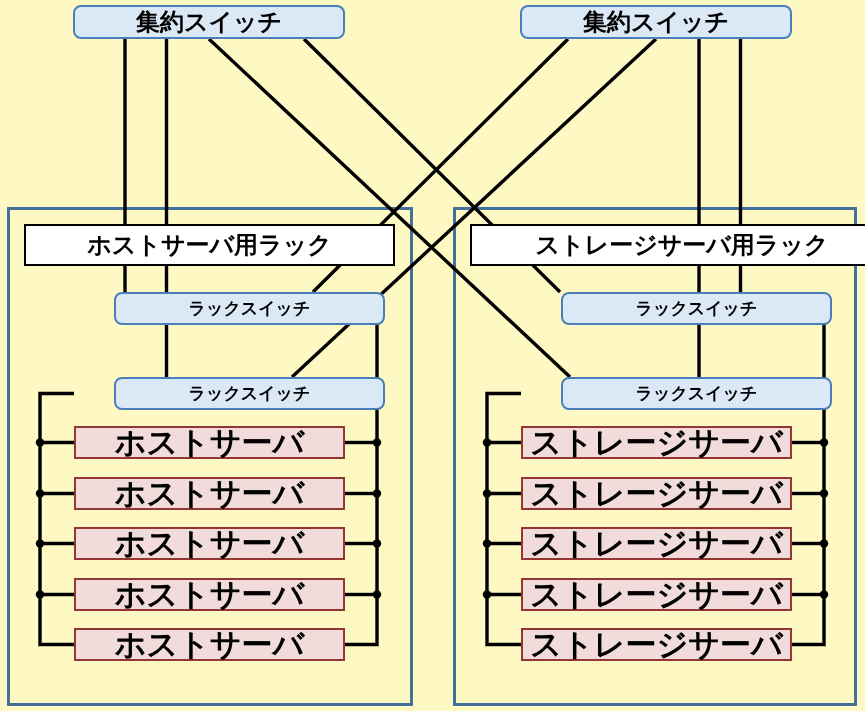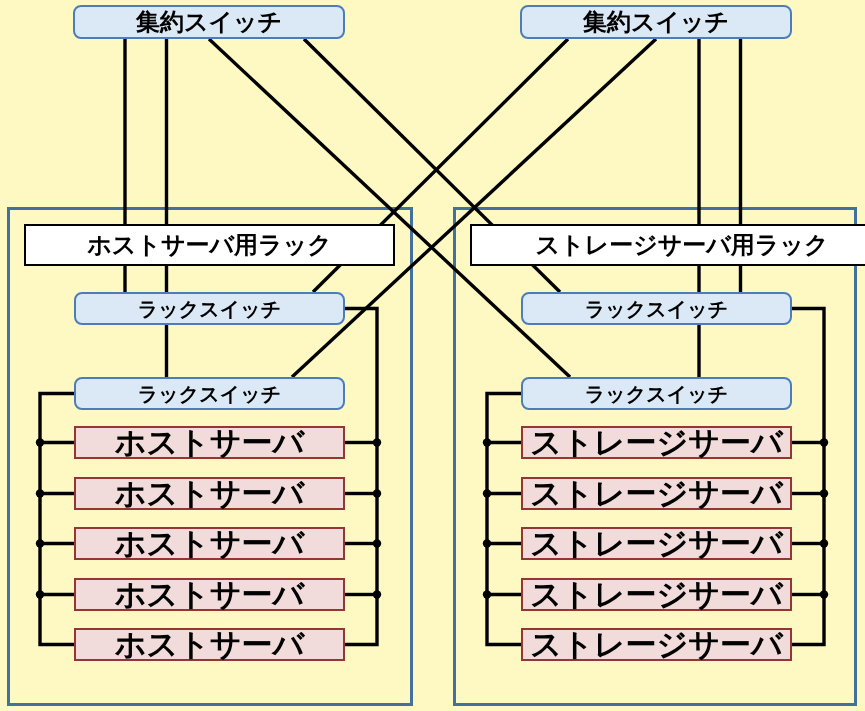--- a/index.html
+++ b/index.html
@@ -17,21 +17,21 @@
   }
   .box{
     position:absolute;box-sizing:border-box;display:flex;align-items:center;justify-content:center;
     font-weight:bold;color:#000;font-size:24px;line-height:1;white-space:nowrap;
   }
   .agg,.rswitch{
     background:var(--switch-fill,#dbe9f6);
     border:2.5px solid var(--switch-border,#4a7ebb);
     border-radius:8px;
   }
-  .rswitch{font-size:20px;}
+  .rswitch{font-size:17px;margin-left:40px;}
   .racklabel{
     background:#fff;border:2px solid var(--label-border,#000);font-size:24px;text-align:center;
   }
   .server{
     background:var(--server-fill,#f2dcdb);
     border:2.5px solid var(--server-border,#943634);
     font-size:31px;
   }
   .layer-lines path,.layer-lines polyline{
     fill:none;stroke:var(--line,#000);stroke-width:3.4;stroke-linejoin:miter;stroke-linecap:butt;

